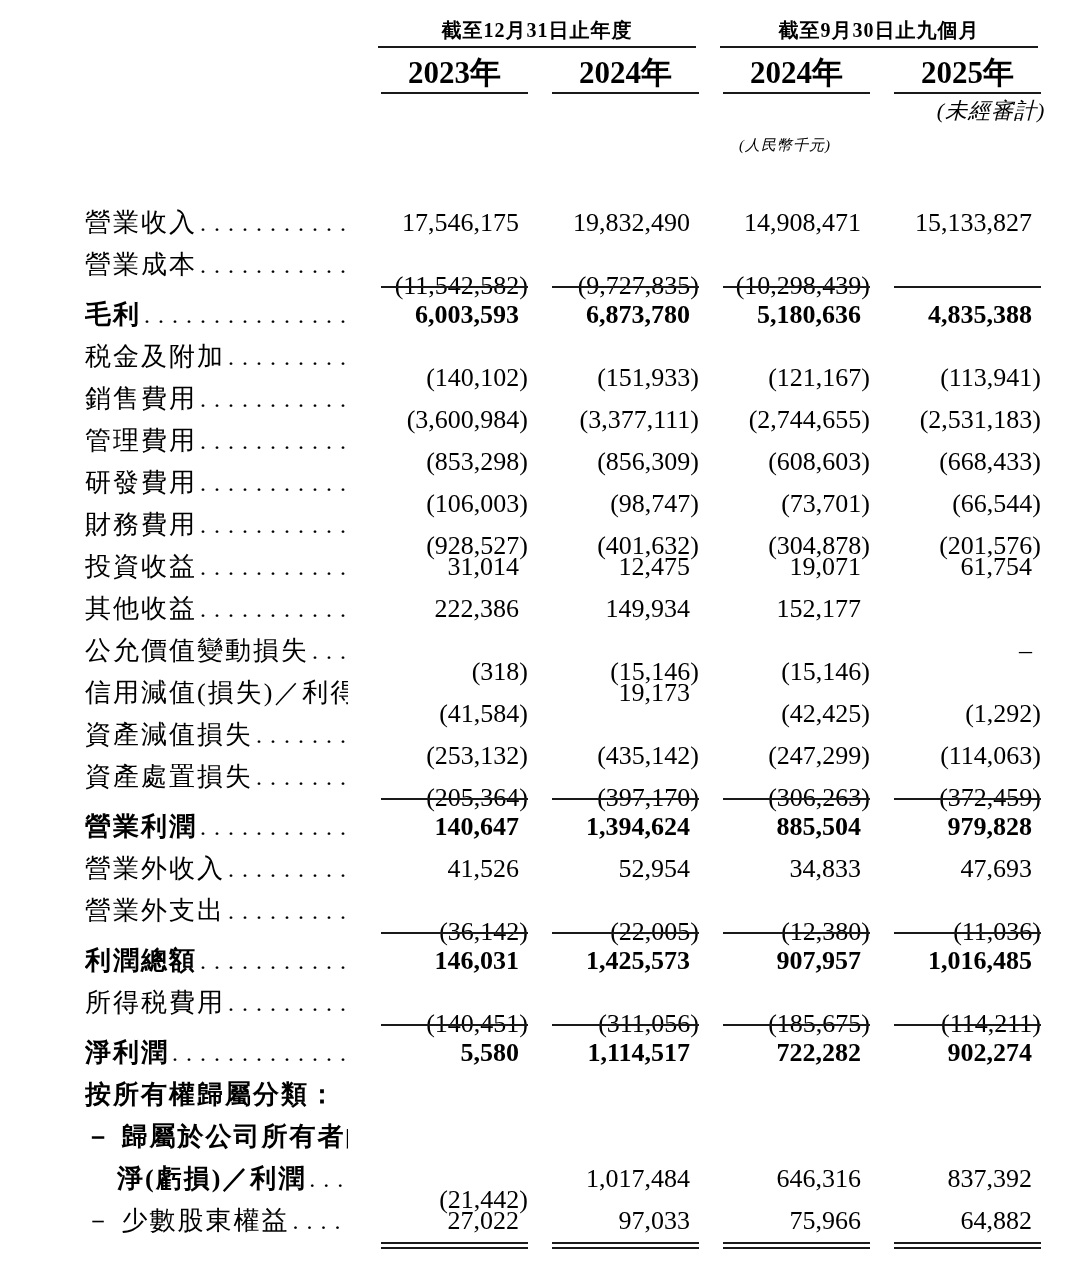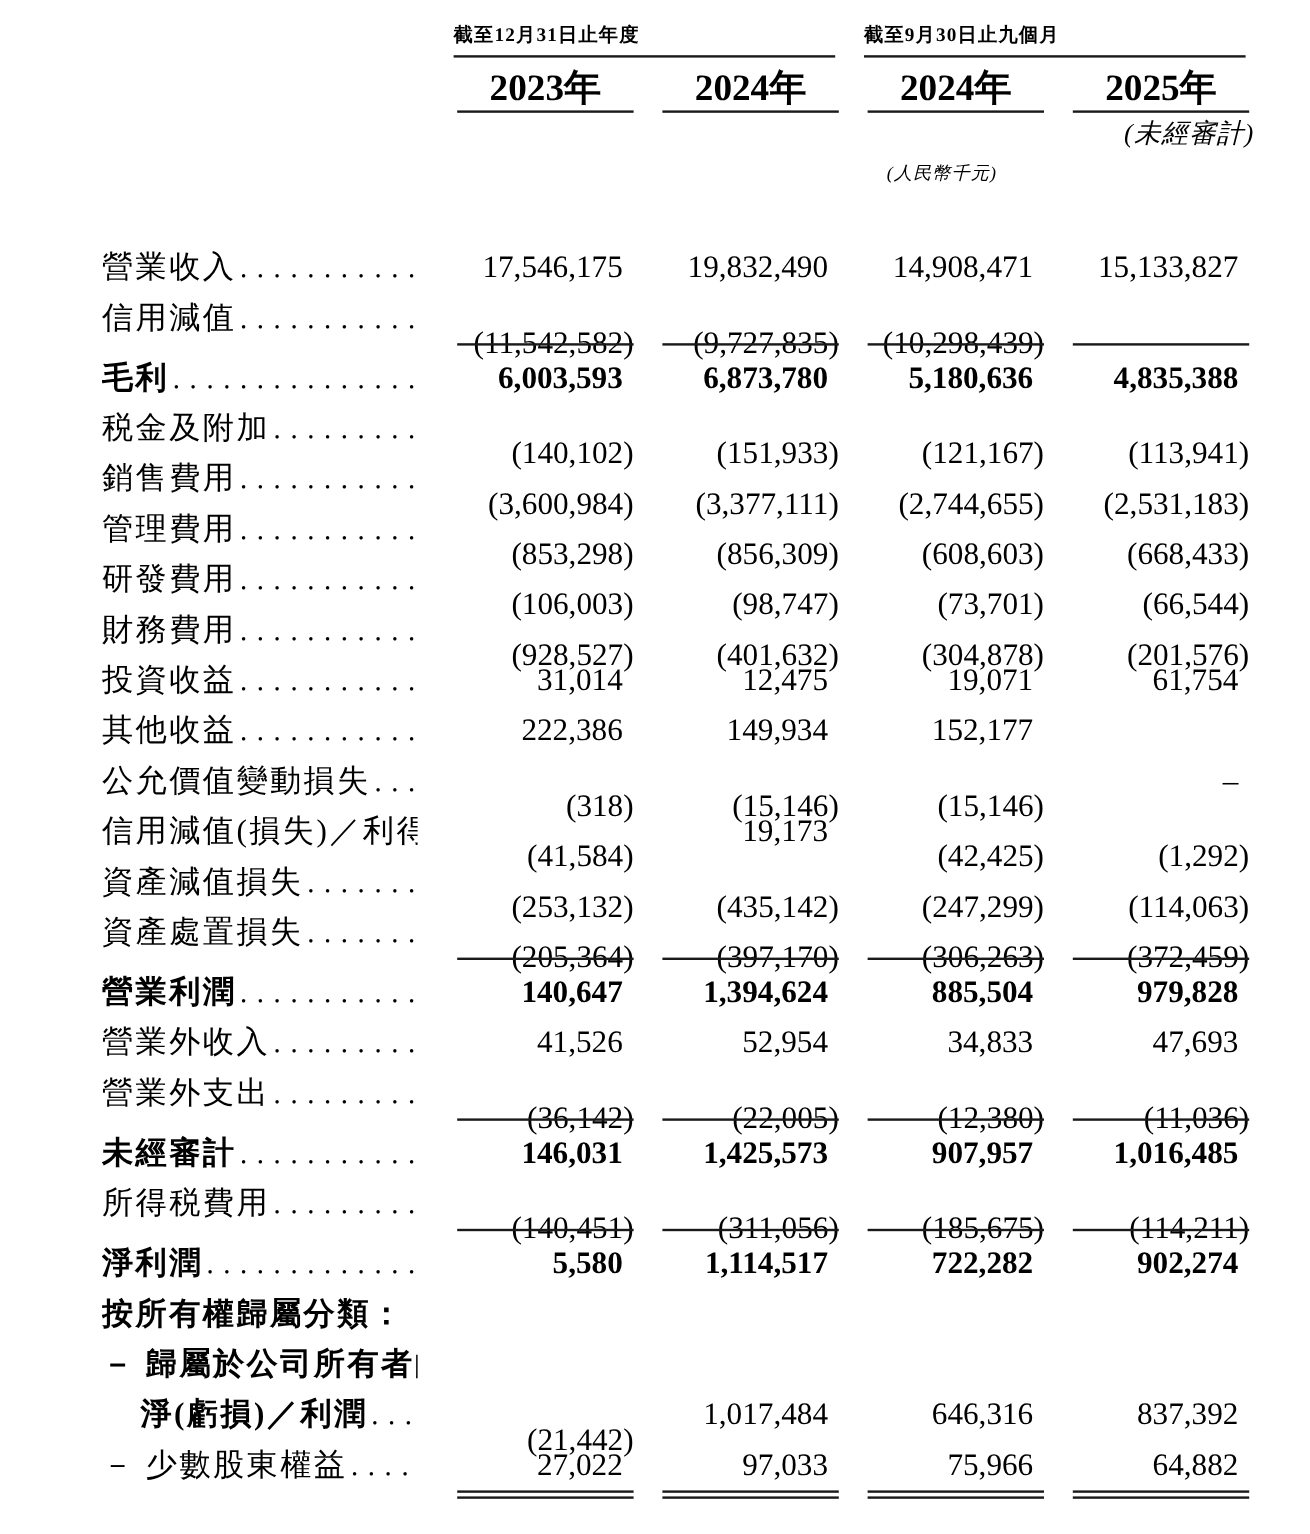--- a/index.html
+++ b/index.html
@@ -14,21 +14,21 @@
     width:1092px; height:1278px;
     padding:14px 60px 0 85px;
   }
   .grid {
     display:grid;
     grid-template-columns:263px 171px 171px 171px 171px;
   }
   
   .hdr-row1 { height:32px; line-height:32px; }
   .hdr-row1 .grp {
-    text-align:left; font-weight:bold; font-size:16px;
+    text-align:center; font-weight:bold; font-size:20px;
     white-space:nowrap; letter-spacing:1px;
   }
   .grp-annual  { grid-column:2 / 4; margin-left:30px; margin-right:-6px; }
   .grp-ninemo  { grid-column:4 / 6; margin-left:30px; margin-right:-6px; }
   .hdr-rule1 .grule {
     border-top:2.5px solid #1a1a1a; height:0;
   }
   .hdr-row2 { margin-top:6px; height:38px; line-height:38px; }
   .hdr-row2 .yr {
     margin-left:auto; margin-right:-9px; width:147px;
@@ -134,21 +134,21 @@
       <span class="lbl">營業收入</span>
       <span class="leader">. . . . . . . . . . . . . . . . . . . . . . . . . . . . . . . . . . . .</span>
     </div>
     <div class="cell val"><span class="v">17,546,175</span></div>
     <div class="cell val"><span class="v">19,832,490</span></div>
     <div class="cell val"><span class="v">14,908,471</span></div>
     <div class="cell val"><span class="v">15,133,827</span></div>
   </div>
         <div class="grid row">
     <div class="cell label">
-      <span class="lbl">信用減值</span>
+      <span class="lbl">營業成本</span>
       <span class="leader">. . . . . . . . . . . . . . . . . . . . . . . . . . . . . . . . . . . .</span>
     </div>
     <div class="cell val"><span class="v paren">(11,542,582)</span></div>
     <div class="cell val"><span class="v paren">(9,727,835)</span></div>
     <div class="cell val"><span class="v paren">(10,298,439)</span></div>
   </div>
         <div class="grid rule-row">
     <div class="cell"></div>
     <div class="cell">
             <div class="rule"></div>
@@ -337,21 +337,21 @@
           </div>
     <div class="cell">
             <div class="rule"></div>
           </div>
     <div class="cell">
             <div class="rule"></div>
           </div>
   </div>
         <div class="grid row bold">
     <div class="cell label">
-      <span class="lbl">未經審計</span>
+      <span class="lbl">利潤總額</span>
       <span class="leader">. . . . . . . . . . . . . . . . . . . . . . . . . . . . . . . . . . . .</span>
     </div>
     <div class="cell val"><span class="v">146,031</span></div>
     <div class="cell val"><span class="v">1,425,573</span></div>
     <div class="cell val"><span class="v">907,957</span></div>
     <div class="cell val"><span class="v">1,016,485</span></div>
   </div>
         <div class="grid row">
     <div class="cell label">
       <span class="lbl">所得税費用</span>

